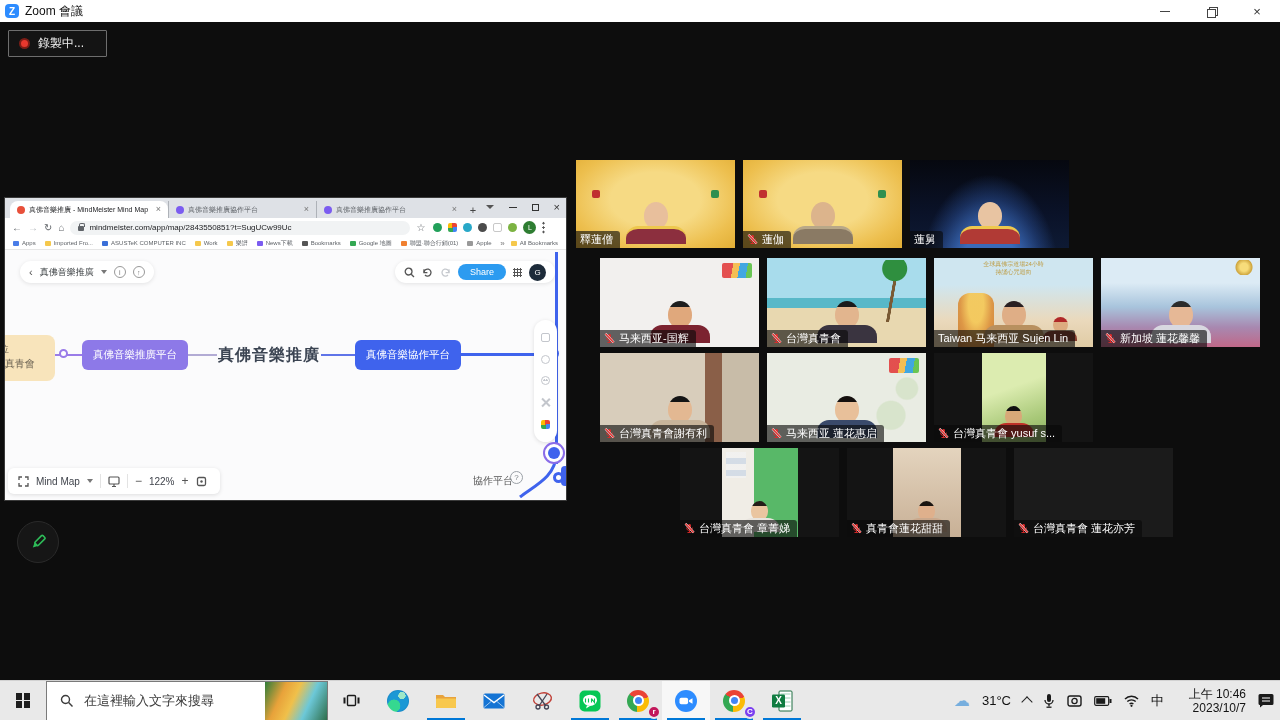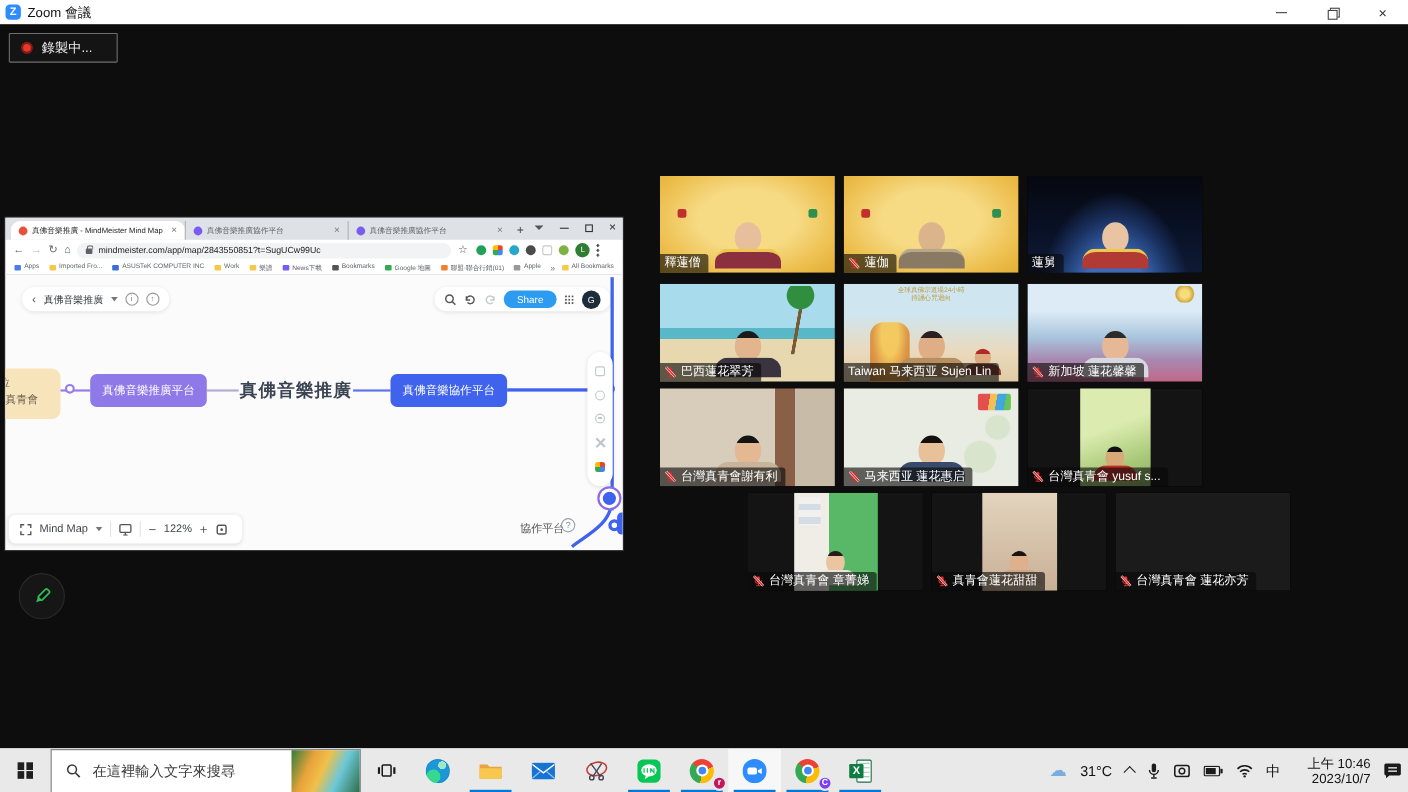--- a/index.html
+++ b/index.html
@@ -110,21 +110,21 @@
   .rt5{width:9px;height:9px;border-radius:2px;background:conic-gradient(#ea4335 0 25%,#4285f4 0 50%,#34a853 0 75%,#fbbc05 0)}
   .cbubble{position:absolute;left:538px;top:192px;width:22px;height:22px;border-radius:50%;background:#fff;border:2px solid #8a6ce8;display:flex;align-items:center;justify-content:center}
   .cbubble i{display:block;width:12px;height:12px;border-radius:50%;background:#3f63ed}
 
   .mm-footer{position:absolute;left:3px;top:218px;height:26px;width:212px;background:#fff;border-radius:6px;box-shadow:0 1px 4px rgba(0,0,0,.12);display:flex;align-items:center;gap:7px;padding:0 10px;font-size:10px;color:#40444c}
   .fsep{width:1px;height:14px;background:#e3e3e3}
   .fzbtn{font-size:12px;color:#555;line-height:1}
 
   
   .grid-row{position:absolute;display:flex;gap:8px}
-  .row0{left:600px;top:138px;height:88px}
+  .row0{left:576px;top:138px;height:88px}
   .row1{left:600px;top:236px;height:89px}
   .row2{left:600px;top:331px;height:89px}
   .row3{left:680px;top:426px;height:89px}
   .tile{position:relative;width:159px;height:100%;background:#000;overflow:hidden}
   .video{position:absolute;inset:0}
   .plate{position:absolute;left:0;bottom:0;display:flex;align-items:center;gap:4px;background:rgba(8,8,8,.62);color:#fff;font-size:11px;line-height:13px;padding:2px 7px 2px 4px;border-radius:0 3px 0 0;max-width:100%;white-space:nowrap;z-index:5}
   .micico{width:11px;height:11px;flex:0 0 auto}
 
   .bg-gold{background:radial-gradient(ellipse at 50% 45%,#f6da84 0 40%,#edbf4e 75%,#e2ae35)}
   .bg-space{background:radial-gradient(ellipse at 50% 135%,#3a6ab8 0 28%,rgba(50,95,180,.4) 48%,transparent 62%),linear-gradient(#06080f,#0a1228 60%,#0e1a34)}
@@ -450,37 +450,57 @@
             <div class="torso"></div>
           </div>
         </div>
         <div class="plate">
           <span class="pname">蓮舅</span>
         </div>
       </div>
     </div>
   <div class="grid-row row1">
       <div class="tile">
+        <div class="video bg-white">
+          <div class="klogo"></div>
+          <div class="fig" style="--skin: #e0a87c; --hair: #1d1d1d; --shirt: #7c2330; --collar: #7c2330;">
+            <div class="head"></div>
+            <div class="torso"></div>
+          </div>
+        </div>
+        <div class="plate">
+          <svg class="micico" viewBox="0 0 12 12">
+            <rect x="4.5" y="1" width="3" height="6" rx="1.5" fill="#e02b2b"></rect>
+            <path d="M2.8 5 a3.2 3.2 0 0 0 6.4 0" stroke="#e02b2b" fill="none" stroke-width="1"></path>
+            <rect x="5.5" y="8" width="1" height="1.8" fill="#e02b2b"></rect>
+            <rect x="3.8" y="9.8" width="4.4" height="1" fill="#e02b2b"></rect>
+            <line x1="1.6" y1="0.8" x2="10.6" y2="10.4" stroke="#fff" stroke-width="2.4"></line>
+            <line x1="1.6" y1="0.8" x2="10.6" y2="10.4" stroke="#e02b2b" stroke-width="1.4"></line>
+          </svg>
+          <span class="pname">马来西亚-国辉</span>
+        </div>
+      </div>
+      <div class="tile">
         <div class="video bg-beach">
           <div class="palm"></div>
           <div class="fig" style="--skin: #e2b58e; --hair: #1a1a1a; --shirt: #3a3440; --collar: #3a3440;">
             <div class="head"></div>
             <div class="torso"></div>
           </div>
         </div>
         <div class="plate">
           <svg class="micico" viewBox="0 0 12 12">
             <rect x="4.5" y="1" width="3" height="6" rx="1.5" fill="#e02b2b"></rect>
             <path d="M2.8 5 a3.2 3.2 0 0 0 6.4 0" stroke="#e02b2b" fill="none" stroke-width="1"></path>
             <rect x="5.5" y="8" width="1" height="1.8" fill="#e02b2b"></rect>
             <rect x="3.8" y="9.8" width="4.4" height="1" fill="#e02b2b"></rect>
             <line x1="1.6" y1="0.8" x2="10.6" y2="10.4" stroke="#fff" stroke-width="2.4"></line>
             <line x1="1.6" y1="0.8" x2="10.6" y2="10.4" stroke="#e02b2b" stroke-width="1.4"></line>
           </svg>
-          <span class="pname">巴西蓮花翠芳</span>
+          <span class="pname">台灣真青會</span>
         </div>
       </div>
       <div class="tile">
         <div class="video bg-shrine">
           <div class="deity"></div>
           <div class="banner">
             <div>全球真佛宗道場24小時</div>
             <div>持誦心咒迴向</div>
           </div>
           <div class="fig" style="--skin: #dfae86; --hair: #2a2022; --shirt: #b8905f; --collar: #b8905f;">

